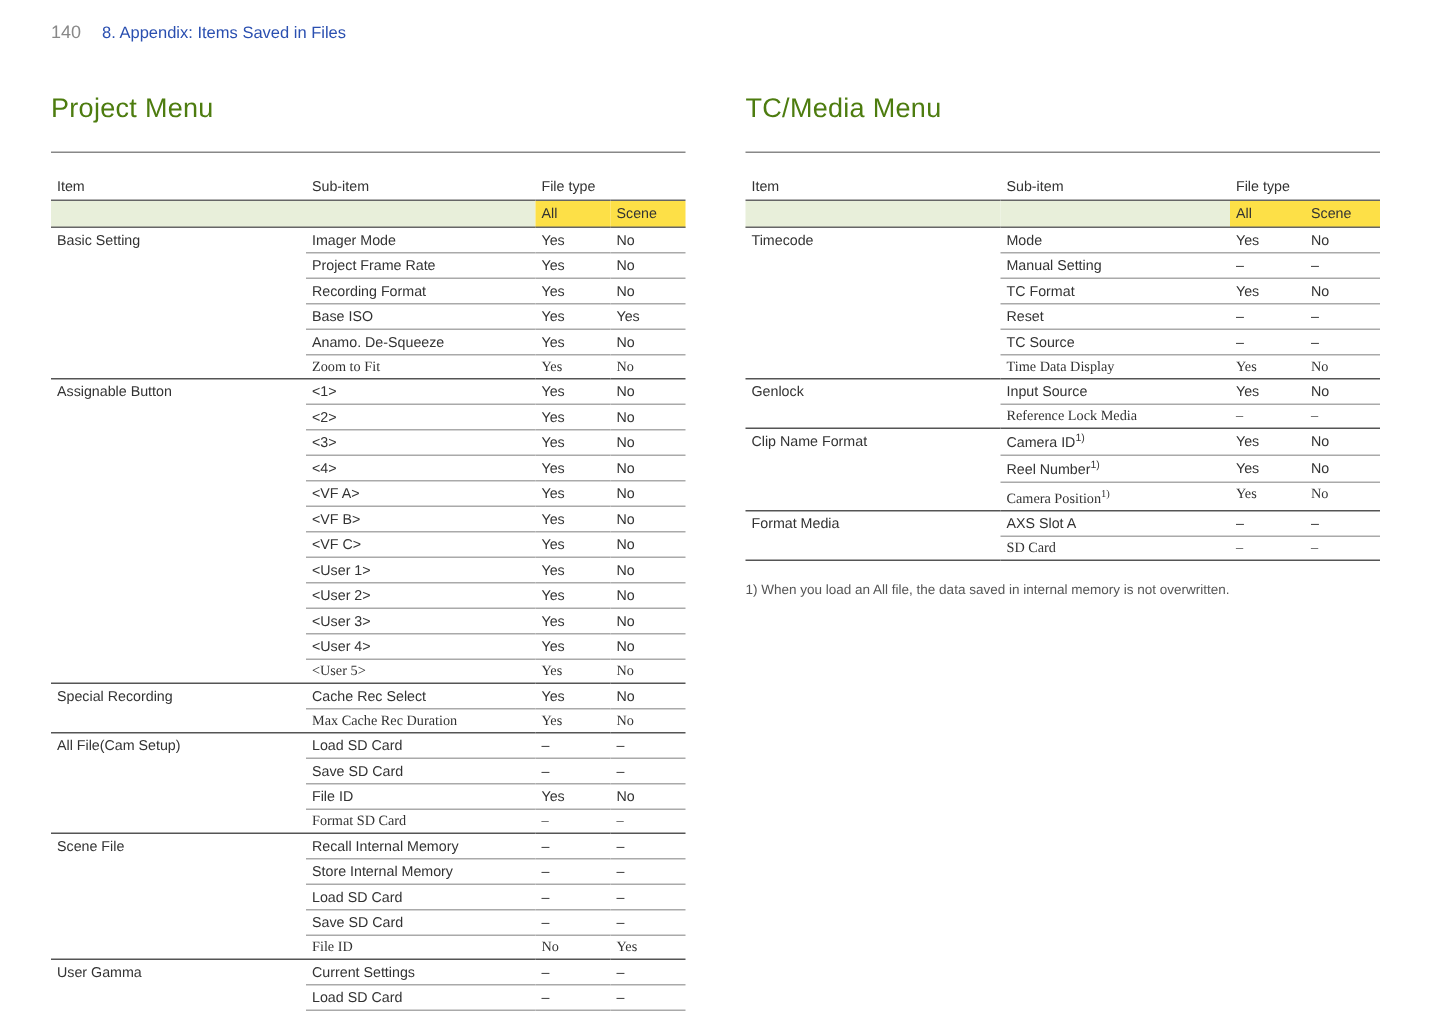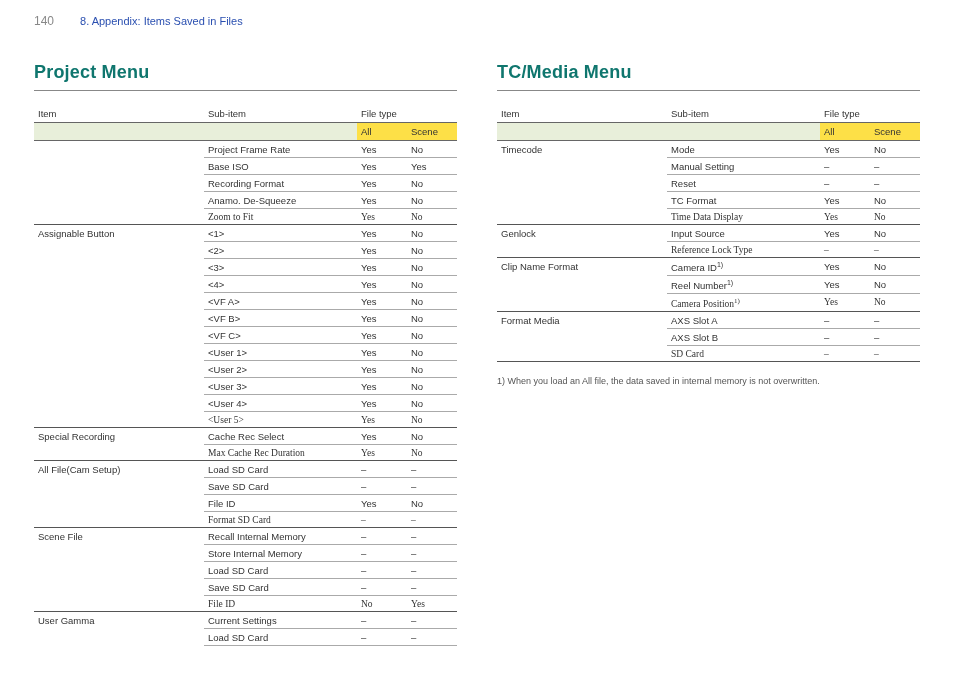--- a/index.html
+++ b/index.html
@@ -13,21 +13,21 @@
   }
   .page {
     width: 954px;
     height: 675px;
     padding: 14px 34px 20px 34px;
     position: relative;
   }
   .header {
     display: flex;
     align-items: baseline;
-    gap: 26px;
+    gap: 14px;
     margin-bottom: 34px;
   }
   .page-num {
     color: #888;
     font-size: 12px;
     font-weight: 400;
   }
   .breadcrumb {
     color: #2a4fb0;
     font-size: 11px;
@@ -35,25 +35,25 @@
   }
   .columns {
     display: flex;
     gap: 40px;
   }
   .col {
     flex: 1;
     min-width: 0;
   }
   .section-title {
-    color: #0f766e;
+    color: #4d7c0f;
     font-size: 18px;
-    font-weight: 700;
+    font-weight: 400;
     border-bottom: 1px solid #888;
-    padding-bottom: 7px;
+    padding-bottom: 18px;
     margin-bottom: 14px;
     letter-spacing: 0.2px;
   }
   table {
     width: 100%;
     border-collapse: collapse;
     font-size: 9.5px;
   }
   thead tr.hdr1 th {
     text-align: left;
@@ -128,37 +128,43 @@
             <th colspan="2">File type</th>
           </tr>
           <tr class="hdr2">
             <th class="empty"></th>
             <th class="empty"></th>
             <th>All</th>
             <th>Scene</th>
           </tr>
         </thead>
         <tbody id="left-body">
+            <tr class="group-start">
+              <td class="item-cell">Basic Setting</td>
+              <td class="sub-cell">Imager Mode</td>
+              <td class="all-cell">Yes</td>
+              <td class="scene-cell">No</td>
+            </tr>
             <tr>
               <td class="item-cell"></td>
               <td class="sub-cell">Project Frame Rate</td>
               <td class="all-cell">Yes</td>
               <td class="scene-cell">No</td>
             </tr>
             <tr>
               <td class="item-cell"></td>
+              <td class="sub-cell">Recording Format</td>
+              <td class="all-cell">Yes</td>
+              <td class="scene-cell">No</td>
+            </tr>
+            <tr>
+              <td class="item-cell"></td>
               <td class="sub-cell">Base ISO</td>
               <td class="all-cell">Yes</td>
               <td class="scene-cell">Yes</td>
-            </tr>
-            <tr>
-              <td class="item-cell"></td>
-              <td class="sub-cell">Recording Format</td>
-              <td class="all-cell">Yes</td>
-              <td class="scene-cell">No</td>
             </tr>
             <tr>
               <td class="item-cell"></td>
               <td class="sub-cell">Anamo. De-Squeeze</td>
               <td class="all-cell">Yes</td>
               <td class="scene-cell">No</td>
             </tr>
             <tr class="last-in-group">
               <td class="item-cell"></td>
               <td class="sub-cell">Zoom to Fit</td>
@@ -343,45 +349,51 @@
               <td class="scene-cell">No</td>
             </tr>
             <tr>
               <td class="item-cell"></td>
               <td class="sub-cell">Manual Setting</td>
               <td class="all-cell">–</td>
               <td class="scene-cell">–</td>
             </tr>
             <tr>
               <td class="item-cell"></td>
+              <td class="sub-cell">TC Format</td>
+              <td class="all-cell">Yes</td>
+              <td class="scene-cell">No</td>
+            </tr>
+            <tr>
+              <td class="item-cell"></td>
               <td class="sub-cell">Reset</td>
               <td class="all-cell">–</td>
               <td class="scene-cell">–</td>
             </tr>
             <tr>
               <td class="item-cell"></td>
-              <td class="sub-cell">TC Format</td>
-              <td class="all-cell">Yes</td>
-              <td class="scene-cell">No</td>
+              <td class="sub-cell">TC Source</td>
+              <td class="all-cell">–</td>
+              <td class="scene-cell">–</td>
             </tr>
             <tr class="last-in-group">
               <td class="item-cell"></td>
               <td class="sub-cell">Time Data Display</td>
               <td class="all-cell">Yes</td>
               <td class="scene-cell">No</td>
             </tr>
             <tr class="group-start">
               <td class="item-cell">Genlock</td>
               <td class="sub-cell">Input Source</td>
               <td class="all-cell">Yes</td>
               <td class="scene-cell">No</td>
             </tr>
             <tr class="last-in-group">
               <td class="item-cell"></td>
-              <td class="sub-cell">Reference Lock Type</td>
+              <td class="sub-cell">Reference Lock Media</td>
               <td class="all-cell">–</td>
               <td class="scene-cell">–</td>
             </tr>
             <tr class="group-start">
               <td class="item-cell">Clip Name Format</td>
               <td class="sub-cell">Camera ID<sup>1)</sup></td>
               <td class="all-cell">Yes</td>
               <td class="scene-cell">No</td>
             </tr>
             <tr>
@@ -392,26 +404,20 @@
             </tr>
             <tr class="last-in-group">
               <td class="item-cell"></td>
               <td class="sub-cell">Camera Position<sup>1)</sup></td>
               <td class="all-cell">Yes</td>
               <td class="scene-cell">No</td>
             </tr>
             <tr class="group-start">
               <td class="item-cell">Format Media</td>
               <td class="sub-cell">AXS Slot A</td>
-              <td class="all-cell">–</td>
-              <td class="scene-cell">–</td>
-            </tr>
-            <tr>
-              <td class="item-cell"></td>
-              <td class="sub-cell">AXS Slot B</td>
               <td class="all-cell">–</td>
               <td class="scene-cell">–</td>
             </tr>
             <tr class="last-in-group">
               <td class="item-cell"></td>
               <td class="sub-cell">SD Card</td>
               <td class="all-cell">–</td>
               <td class="scene-cell">–</td>
             </tr>
           </tbody>

